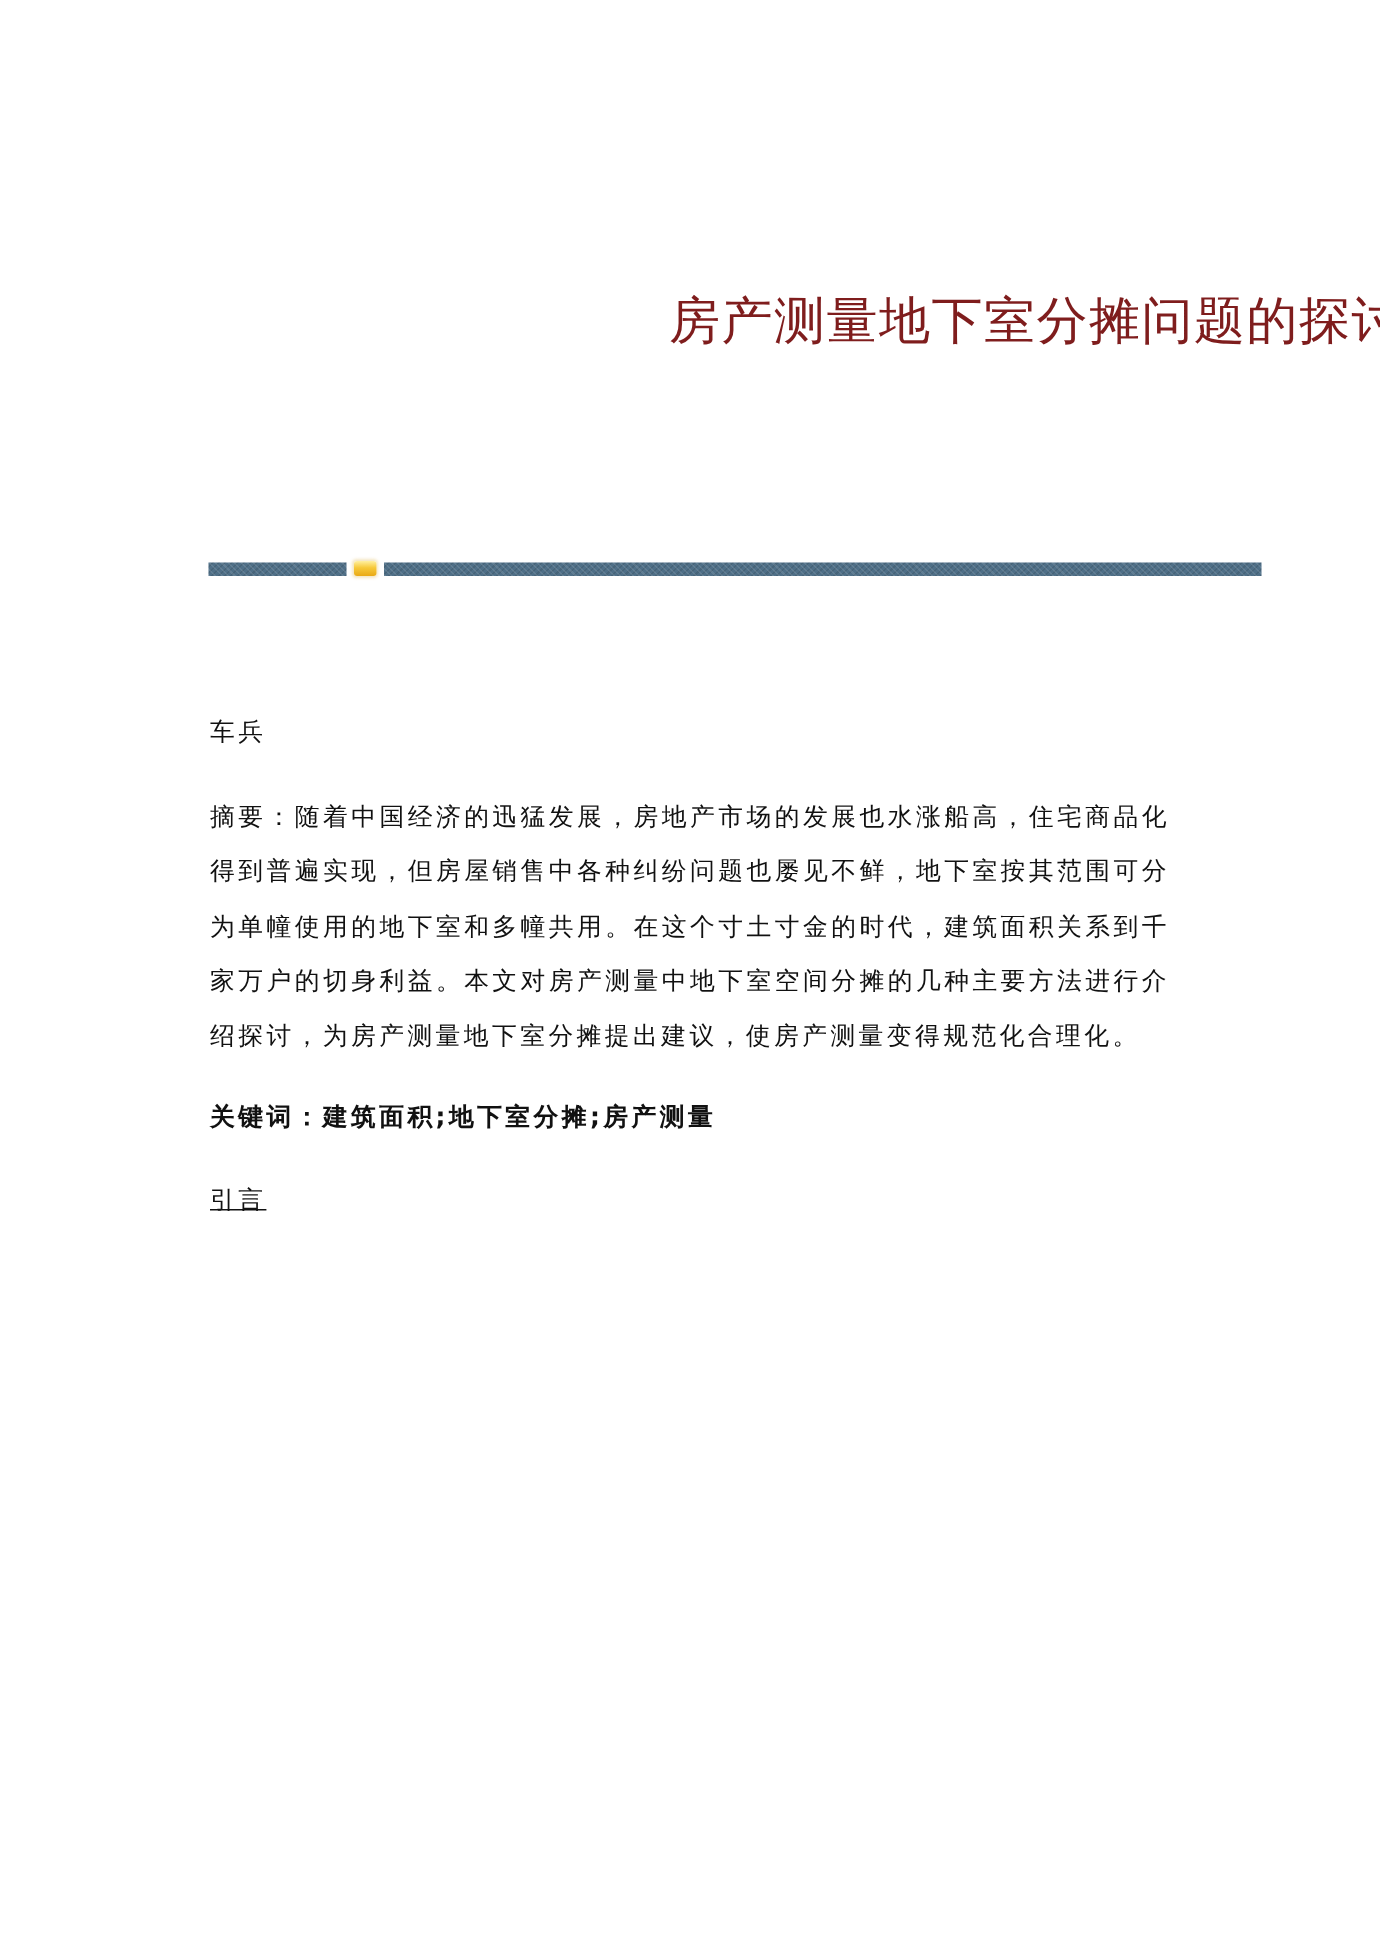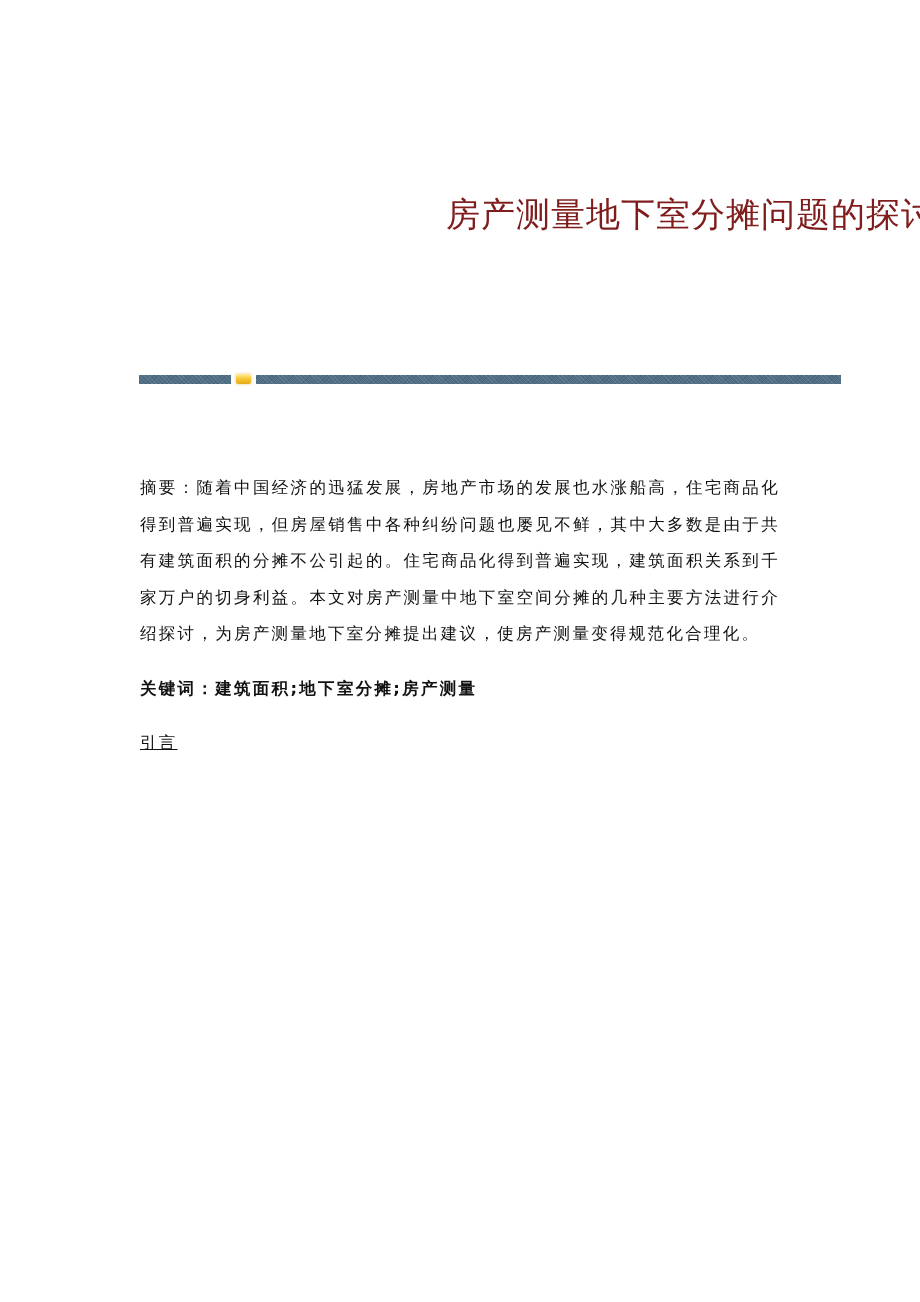--- a/index.html
+++ b/index.html
@@ -81,16 +81,17 @@
 
 <h1 class="title">房产测量地下室分摊问题的探讨</h1>
 
 <div class="divider">
   <div class="seg left"></div>
   <div class="ornament"></div>
   <div class="seg right"></div>
 </div>
 
 <div class="content">
-  <p class="abstract">摘要：随着中国经济的迅猛发展，房地产市场的发展也水涨船高，住宅商品化得到普遍实现，但房屋销售中各种纠纷问题也屡见不鲜，其中大多数是由于共有建筑面积的分摊不公引起的。住宅商品化得到普遍实现，建筑面积关系到千家万户的切身利益。本文对房产测量中地下室空间分摊的几种主要方法进行介绍探讨，为房产测量地下室分摊提出建议，使房产测量变得规范化合理化。</p>
+  <p class="author">车兵</p>
+  <p class="abstract">摘要：随着中国经济的迅猛发展，房地产市场的发展也水涨船高，住宅商品化得到普遍实现，但房屋销售中各种纠纷问题也屡见不鲜，地下室按其范围可分为单幢使用的地下室和多幢共用。在这个寸土寸金的时代，建筑面积关系到千家万户的切身利益。本文对房产测量中地下室空间分摊的几种主要方法进行介绍探讨，为房产测量地下室分摊提出建议，使房产测量变得规范化合理化。</p>
   <p class="keywords">关键词：建筑面积;地下室分摊;房产测量</p>
   <p class="intro-heading">引言</p>
 </div>
 
 </body></html>

